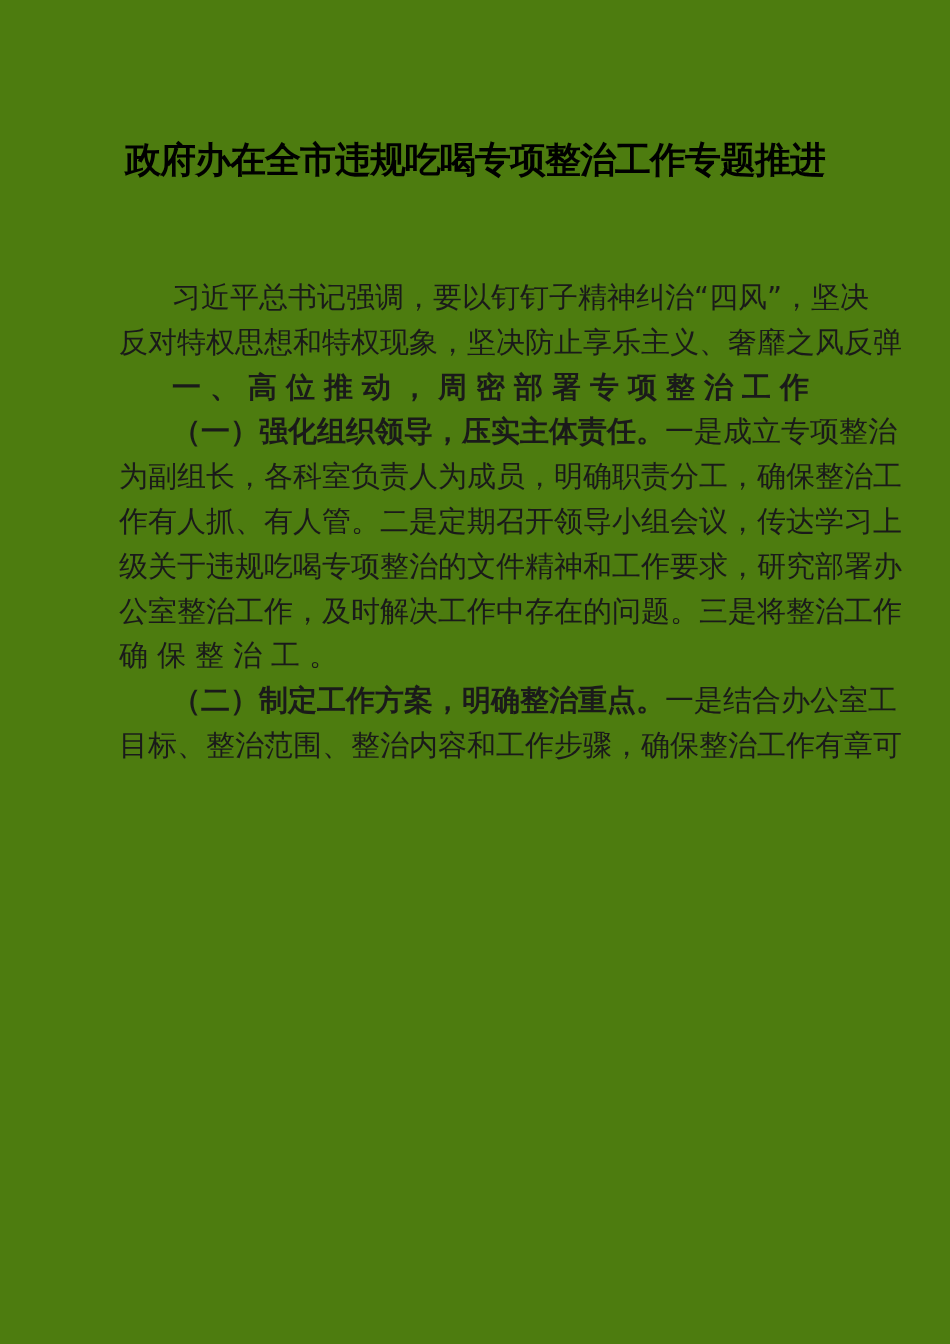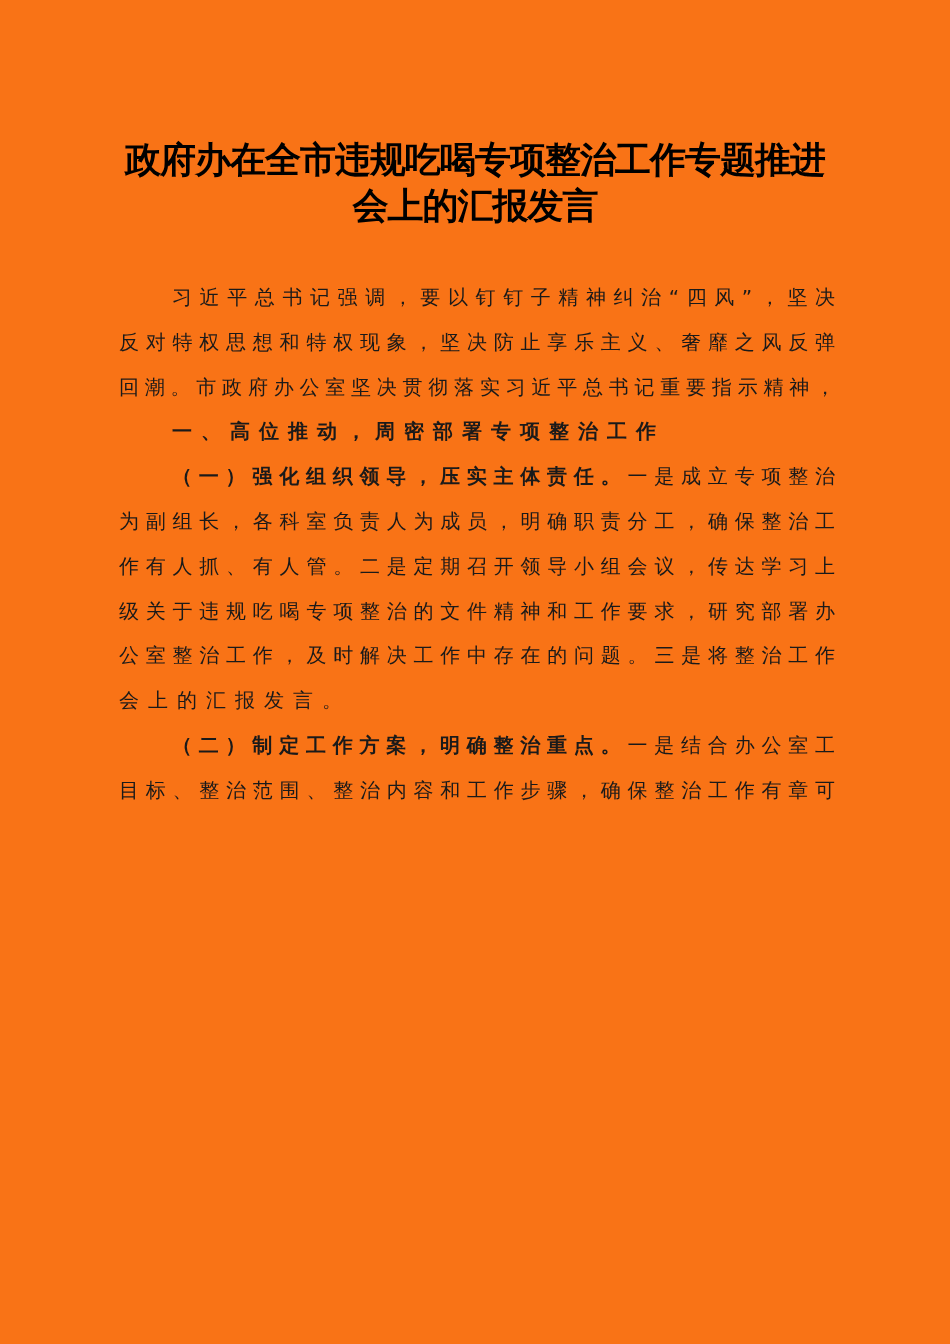--- a/index.html
+++ b/index.html
@@ -12,21 +12,21 @@
       height: 1344px;
       position: relative;
       overflow: hidden;
       color: #111111;
     }
     .page {
       position: absolute;
       left: 0; top: 0;
       width: 950px;
       height: 1344px;
-      background: #f97316;
+      background: #4d7c0f;
     }
     .title {
       position: absolute;
       left: 100px;
       width: 750px;
       top: 136px;
       text-align: center;
       font-family: "DejaVu Serif", serif;
       font-weight: bold;
       font-size: 36px;
@@ -34,21 +34,21 @@
       letter-spacing: -1px;
       color: #000000;
     }
     .title div { white-space: nowrap; }
     .body {
       position: absolute;
       left: 119px;
       top: 275px;
       width: 716px;
       font-family: "DejaVu Sans", sans-serif;
-      font-size: 20px;
+      font-size: 29px;
       line-height: 44.8px;
       color: #1a1a1a;
     }
     .line {
       height: 44.8px;
       white-space: nowrap;
       text-align: justify;
       text-align-last: justify;
       letter-spacing: 0;
     }
@@ -69,43 +69,41 @@
       font-weight: bold;
     }
   </style>
 </head>
 <body>
 
 <div class="page">
 
   <div class="title">
     <div>政府办在全市违规吃喝专项整治工作专题推进</div>
-    <div>会上的汇报发言</div>
   </div>
 
   <div class="body">
 
     <div>
       <div class="line indent">习近平总书记强调，要以钉钉子精神纠治“四风”，坚决</div>
       <div class="line">反对特权思想和特权现象，坚决防止享乐主义、奢靡之风反弹</div>
-      <div class="line">回潮。市政府办公室坚决贯彻落实习近平总书记重要指示精神，</div>
     </div>
 
     <div>
       <div class="line last indent heading1">一、高位推动，周密部署专项整治工作</div>
     </div>
 
 
     <div>
       <div class="line indent"><span class="heading2">（一）强化组织领导，压实主体责任。</span><span>一是成立专项整治</span></div>
       <div class="line">为副组长，各科室负责人为成员，明确职责分工，确保整治工</div>
       <div class="line">作有人抓、有人管。二是定期召开领导小组会议，传达学习上</div>
       <div class="line">级关于违规吃喝专项整治的文件精神和工作要求，研究部署办</div>
       <div class="line">公室整治工作，及时解决工作中存在的问题。三是将整治工作</div>
-      <div class="line last">会上的汇报发言。</div>
+      <div class="line last">确保整治工。</div>
     </div>
 
     <div>
       <div class="line indent"><span class="heading2">（二）制定工作方案，明确整治重点。</span><span>一是结合办公室工</span></div>
       <div class="line">目标、整治范围、整治内容和工作步骤，确保整治工作有章可</div>
     </div>
 
   </div>
 </div>
 

